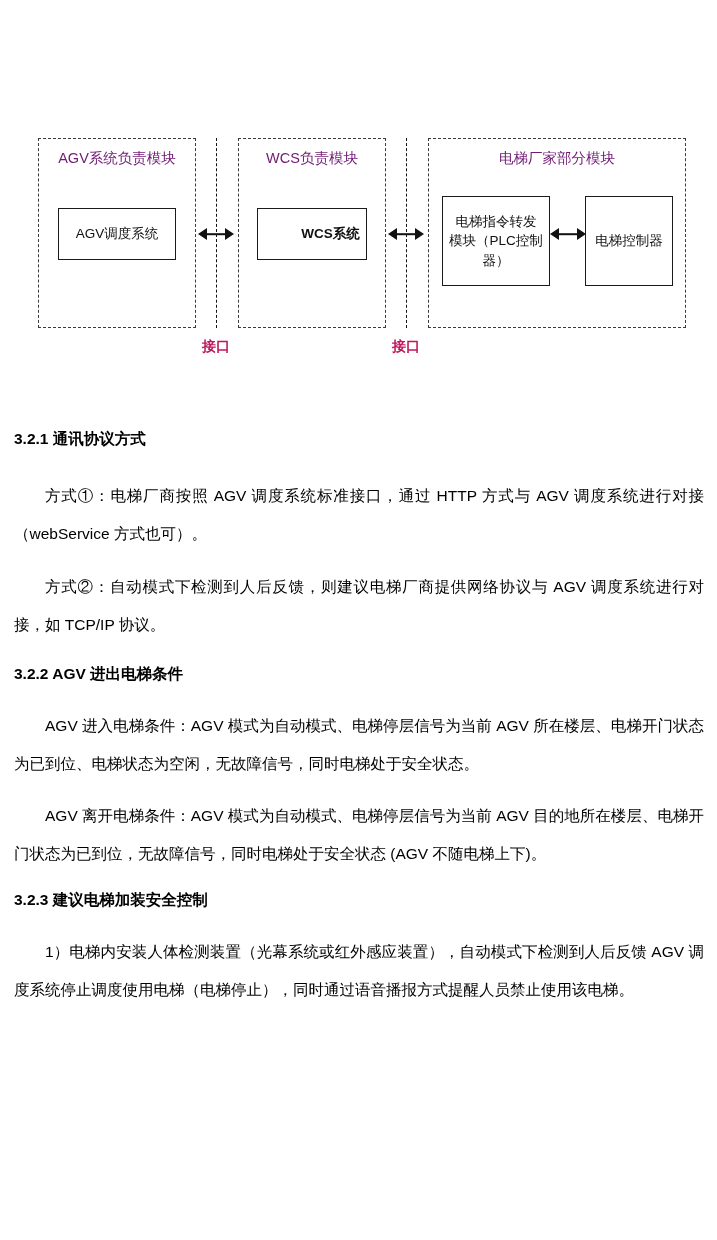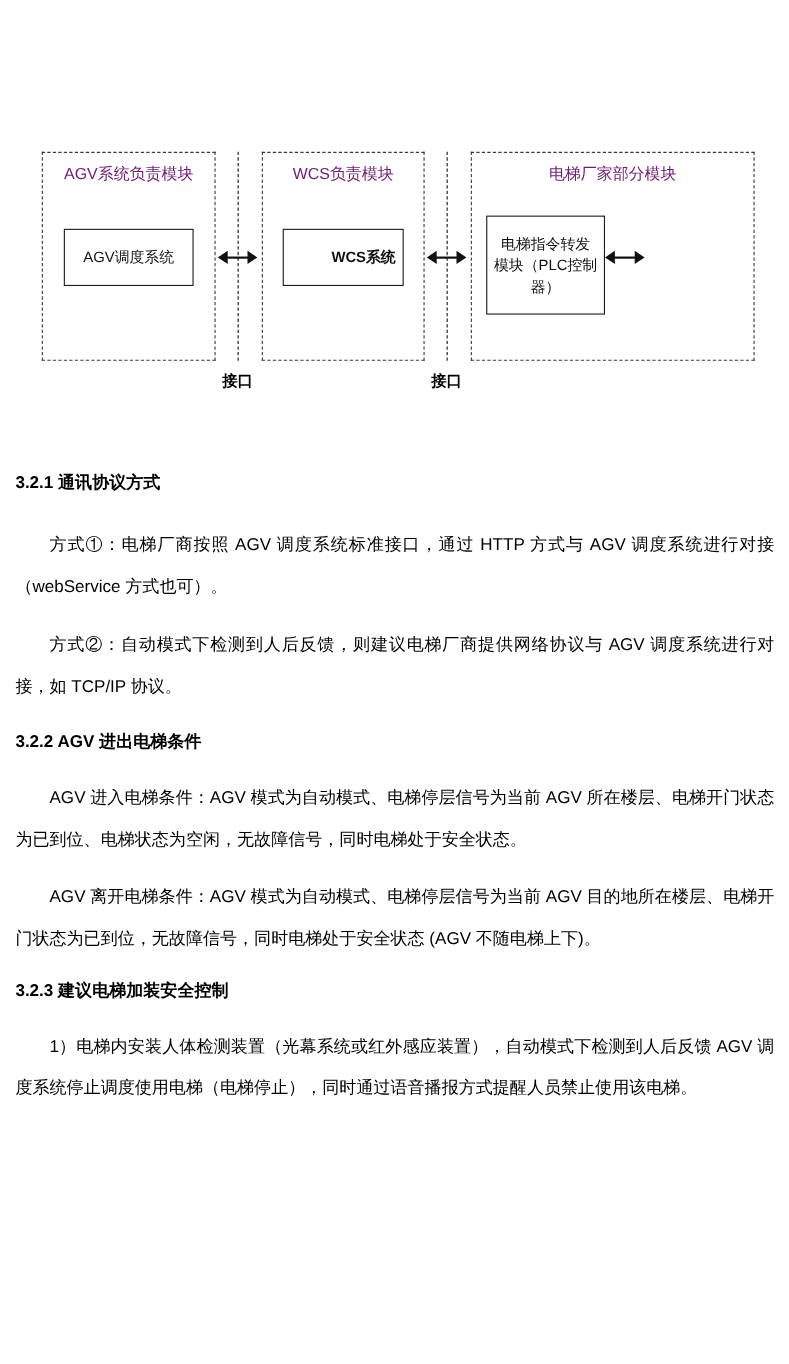--- a/index.html
+++ b/index.html
@@ -90,21 +90,21 @@
     width: 0; height: 0;
     border-top: 6px solid transparent;
     border-bottom: 6px solid transparent;
     transform: translateY(-50%);
   }
   .darrow .ah.left { left: 0; border-right: 9px solid #111; }
   .darrow .ah.right { right: 0; border-left: 9px solid #111; }
 
   .iface-label {
     position: absolute;
-    color: #000000;
+    color: #be185d;
     font-weight: bold;
     font-size: 14px;
     text-align: center;
     white-space: nowrap;
   }
 
   
   .h2 {
     position: absolute;
     font-size: 19px;
@@ -161,20 +161,23 @@
       <div class="ah left"></div>
       <div class="ah right"></div>
     </div>
 
     <div class="dash-group" style="left:390px; top:0px; width:258px; height:190px;">
       <div class="group-title">电梯厂家部分模块</div>
     </div>
     <div class="box" style="left:404px; top:58px; width:108px; height:90px;">
       <span>电梯指令转发模块（PLC控制器）</span>
     </div>
+    <div class="box" style="left:547px; top:58px; width:88px; height:90px;">
+      <span>电梯控制器</span>
+    </div>
 
     <div class="darrow" style="left:512px; top:87px; width:36px;">
       <div class="line"></div>
       <div class="ah left"></div>
       <div class="ah right"></div>
     </div>
 
     <div class="iface-label" style="left:156px; top:200px; width:44px;">接口</div>
     <div class="iface-label" style="left:346px; top:200px; width:44px;">接口</div>
   </div>

